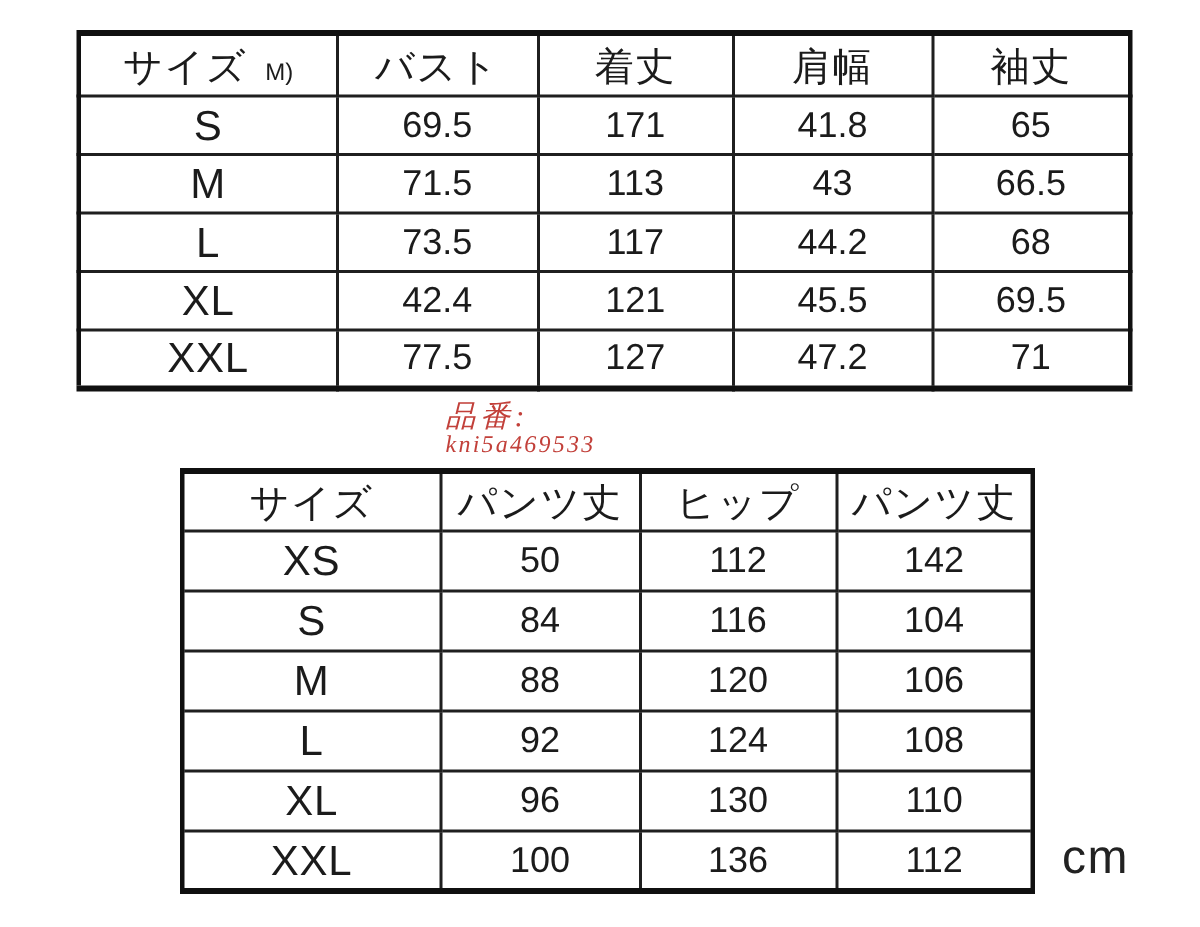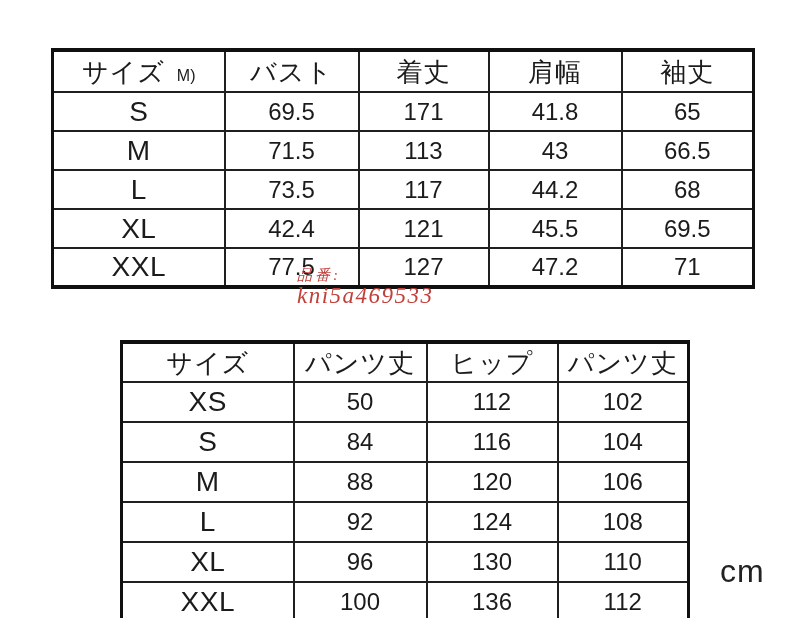--- a/index.html
+++ b/index.html
@@ -30,21 +30,20 @@
     padding: 0;
     font-weight: normal;
     line-height: 1;
     overflow: hidden;
     white-space: nowrap;
   }
   table.size-table {
     border: 3px solid #101010;
     border-top-width: 4px;
     border-bottom-width: 4px;
-    margin-top: 28px;
   }
   
   .t-top { left: 51px; top: 20px; }
   .t-top tr.header-row { height: 42px; }
   .t-top tr.data-row  { height: 39px; }
   
   .t-bottom { left: 120px; top: 312px; }
   .t-bottom tr.header-row { height: 40px; }
   .t-bottom tr.data-row  { height: 40px; }
 
@@ -59,31 +58,30 @@
   }
 
   .product-code {
     position: absolute;
     left: 297px;
     top: 268px;
     font-style: italic;
     font-family: "Liberation Serif", "DejaVu Serif", serif;
     line-height: 1.05;
   }
-  .product-code .pc-label { font-size: 15px; letter-spacing: 3px; display: block; }
-  .product-code .pc-code  { font-size: 23px; letter-spacing: 1.5px; display: block; }
+  .product-code .pc-label { font-size: 20px; letter-spacing: 3px; display: block; }
+  .product-code .pc-code  { font-size: 16px; letter-spacing: 1.5px; display: block; }
 
   .unit-label {
     position: absolute;
     left: 708px;
     top: 553px;
     font-size: 32px;
     color: #222222;
     letter-spacing: 1px;
-    margin-left: 12px;
   }
 </style>
 </head>
 <body>
 
 <div class="stage">
 
   <table class="size-table t-top">
     <colgroup>
       <col style="width:172px">
@@ -154,21 +152,21 @@
       <tr class="header-row">
         <th class="col-header">サイズ</th>
         <th class="col-header">パンツ丈</th>
         <th class="col-header">ヒップ</th>
         <th class="col-header">パンツ丈</th>
       </tr>
       <tr class="data-row">
         <td class="size-cell">XS</td>
         <td class="value-cell">50</td>
         <td class="value-cell">112</td>
-        <td class="value-cell">102</td>
+        <td class="value-cell">142</td>
       </tr>
       <tr class="data-row">
         <td class="size-cell">S</td>
         <td class="value-cell">84</td>
         <td class="value-cell">116</td>
         <td class="value-cell">104</td>
       </tr>
       <tr class="data-row">
         <td class="size-cell">M</td>
         <td class="value-cell">88</td>

